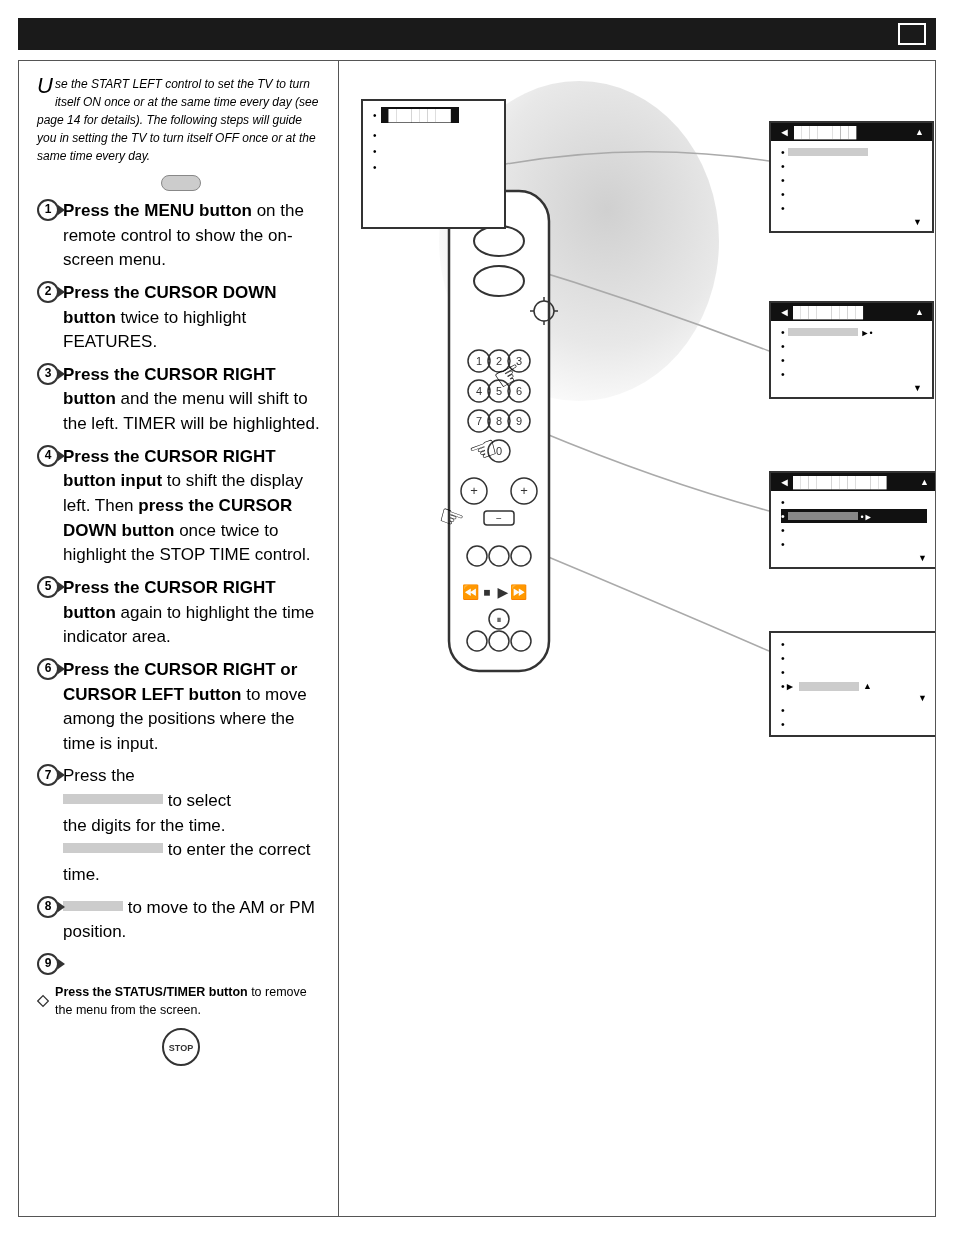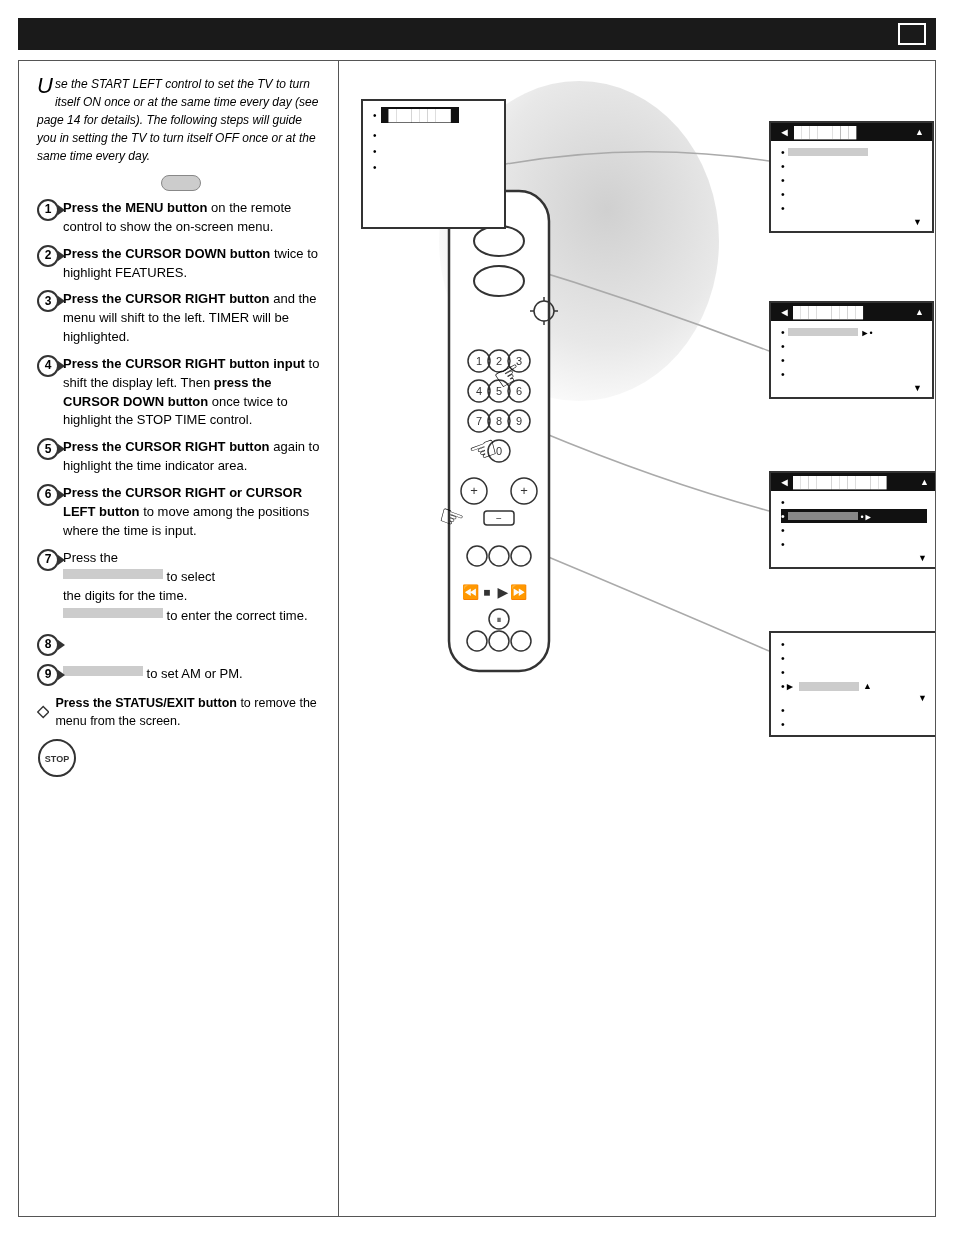--- a/index.html
+++ b/index.html
@@ -104,21 +104,21 @@
       position: absolute;
       right: -8px;
       top: 50%;
       transform: translateY(-50%);
       border-top: 5px solid transparent;
       border-bottom: 5px solid transparent;
       border-left: 7px solid #333;
     }
     .step-text {
       flex: 1;
-      font-size: 13px;
+      font-size: 17px;
       line-height: 1.45;
     }
     .step-text strong {
       font-weight: bold;
     }
 
     .diamond-step {
       display: flex;
       align-items: flex-start;
       gap: 6px;
@@ -209,41 +209,41 @@
       <div class="step-text">
         Press the<br>
         <span style="display:inline-block;width:100px;height:10px;background:#ccc;margin:2px 0;"></span>&nbsp;to select<br>
         the digits for the time.<br>
         <span style="display:inline-block;width:100px;height:10px;background:#ccc;margin:2px 0;"></span>&nbsp;to enter the correct time.
       </div>
     </div>
 
     <div class="step">
       <div class="step-number">8</div>
+      <div class="step-text">
+        <span style="display:inline-block;width:60px;height:10px;background:#ccc;margin:2px 0;"></span> to move to the AM or PM position.
+      </div>
     </div>
 
     <div class="step">
       <div class="step-number">9</div>
-      <div class="step-text">
-        <span style="display:inline-block;width:80px;height:10px;background:#ccc;margin:2px 0;"></span> to set AM or PM.
-      </div>
     </div>
 
     <div class="diamond-step">
       <div style="display:flex;align-items:center;gap:6px;">
         <svg width="18" height="18" viewBox="0 0 18 18">
           <polygon points="9,1 17,9 9,17 1,9" fill="none" stroke="#333" stroke-width="2"></polygon>
         </svg>
         <span>
-          <strong>Press the STATUS/EXIT button</strong> to remove the menu from the screen.
+          <strong>Press the STATUS/TIMER button</strong> to remove the menu from the screen.
         </span>
       </div>
     </div>
 
-    <div style="margin-top:6px;">
+    <div style="text-align:center;margin-top:6px;">
       <svg width="40" height="40" viewBox="0 0 40 40">
         <circle cx="20" cy="20" r="18" fill="white" stroke="#333" stroke-width="2"></circle>
         <text x="20" y="24" text-anchor="middle" font-size="9" font-weight="bold" fill="#333">STOP</text>
       </svg>
     </div>
   </div>
 
   <div class="right-panel">
 
     <div class="swoosh"></div>

